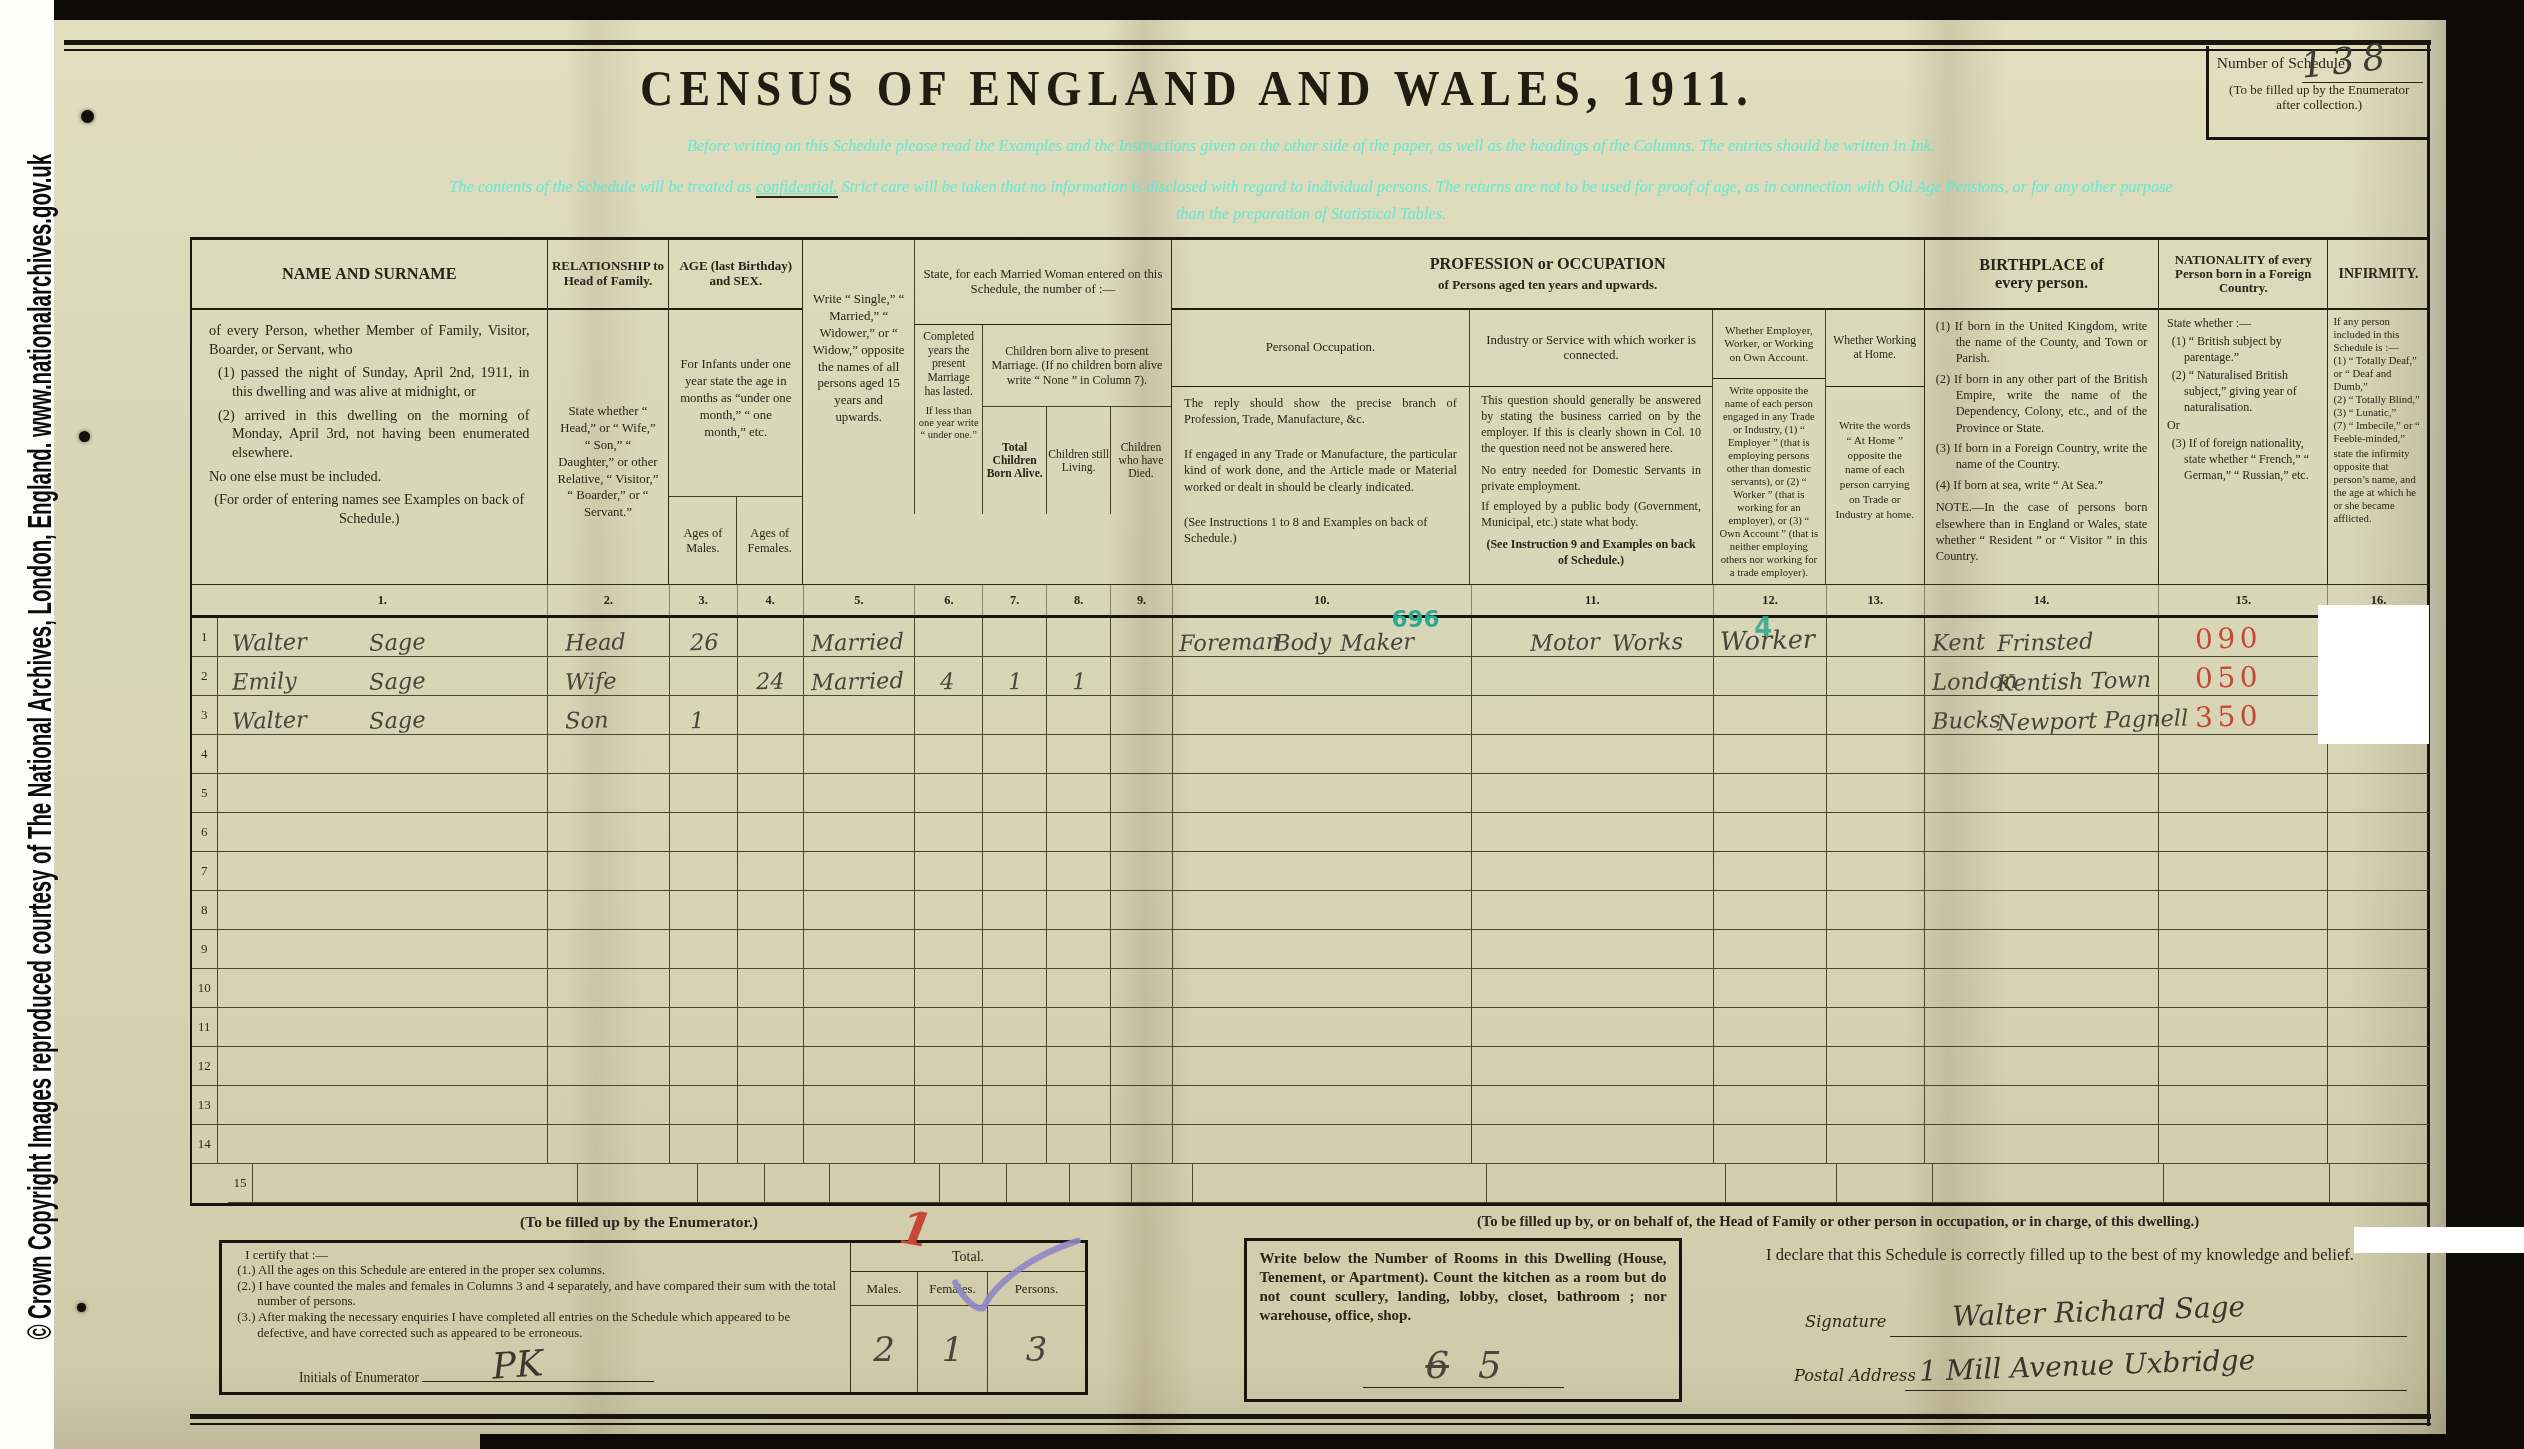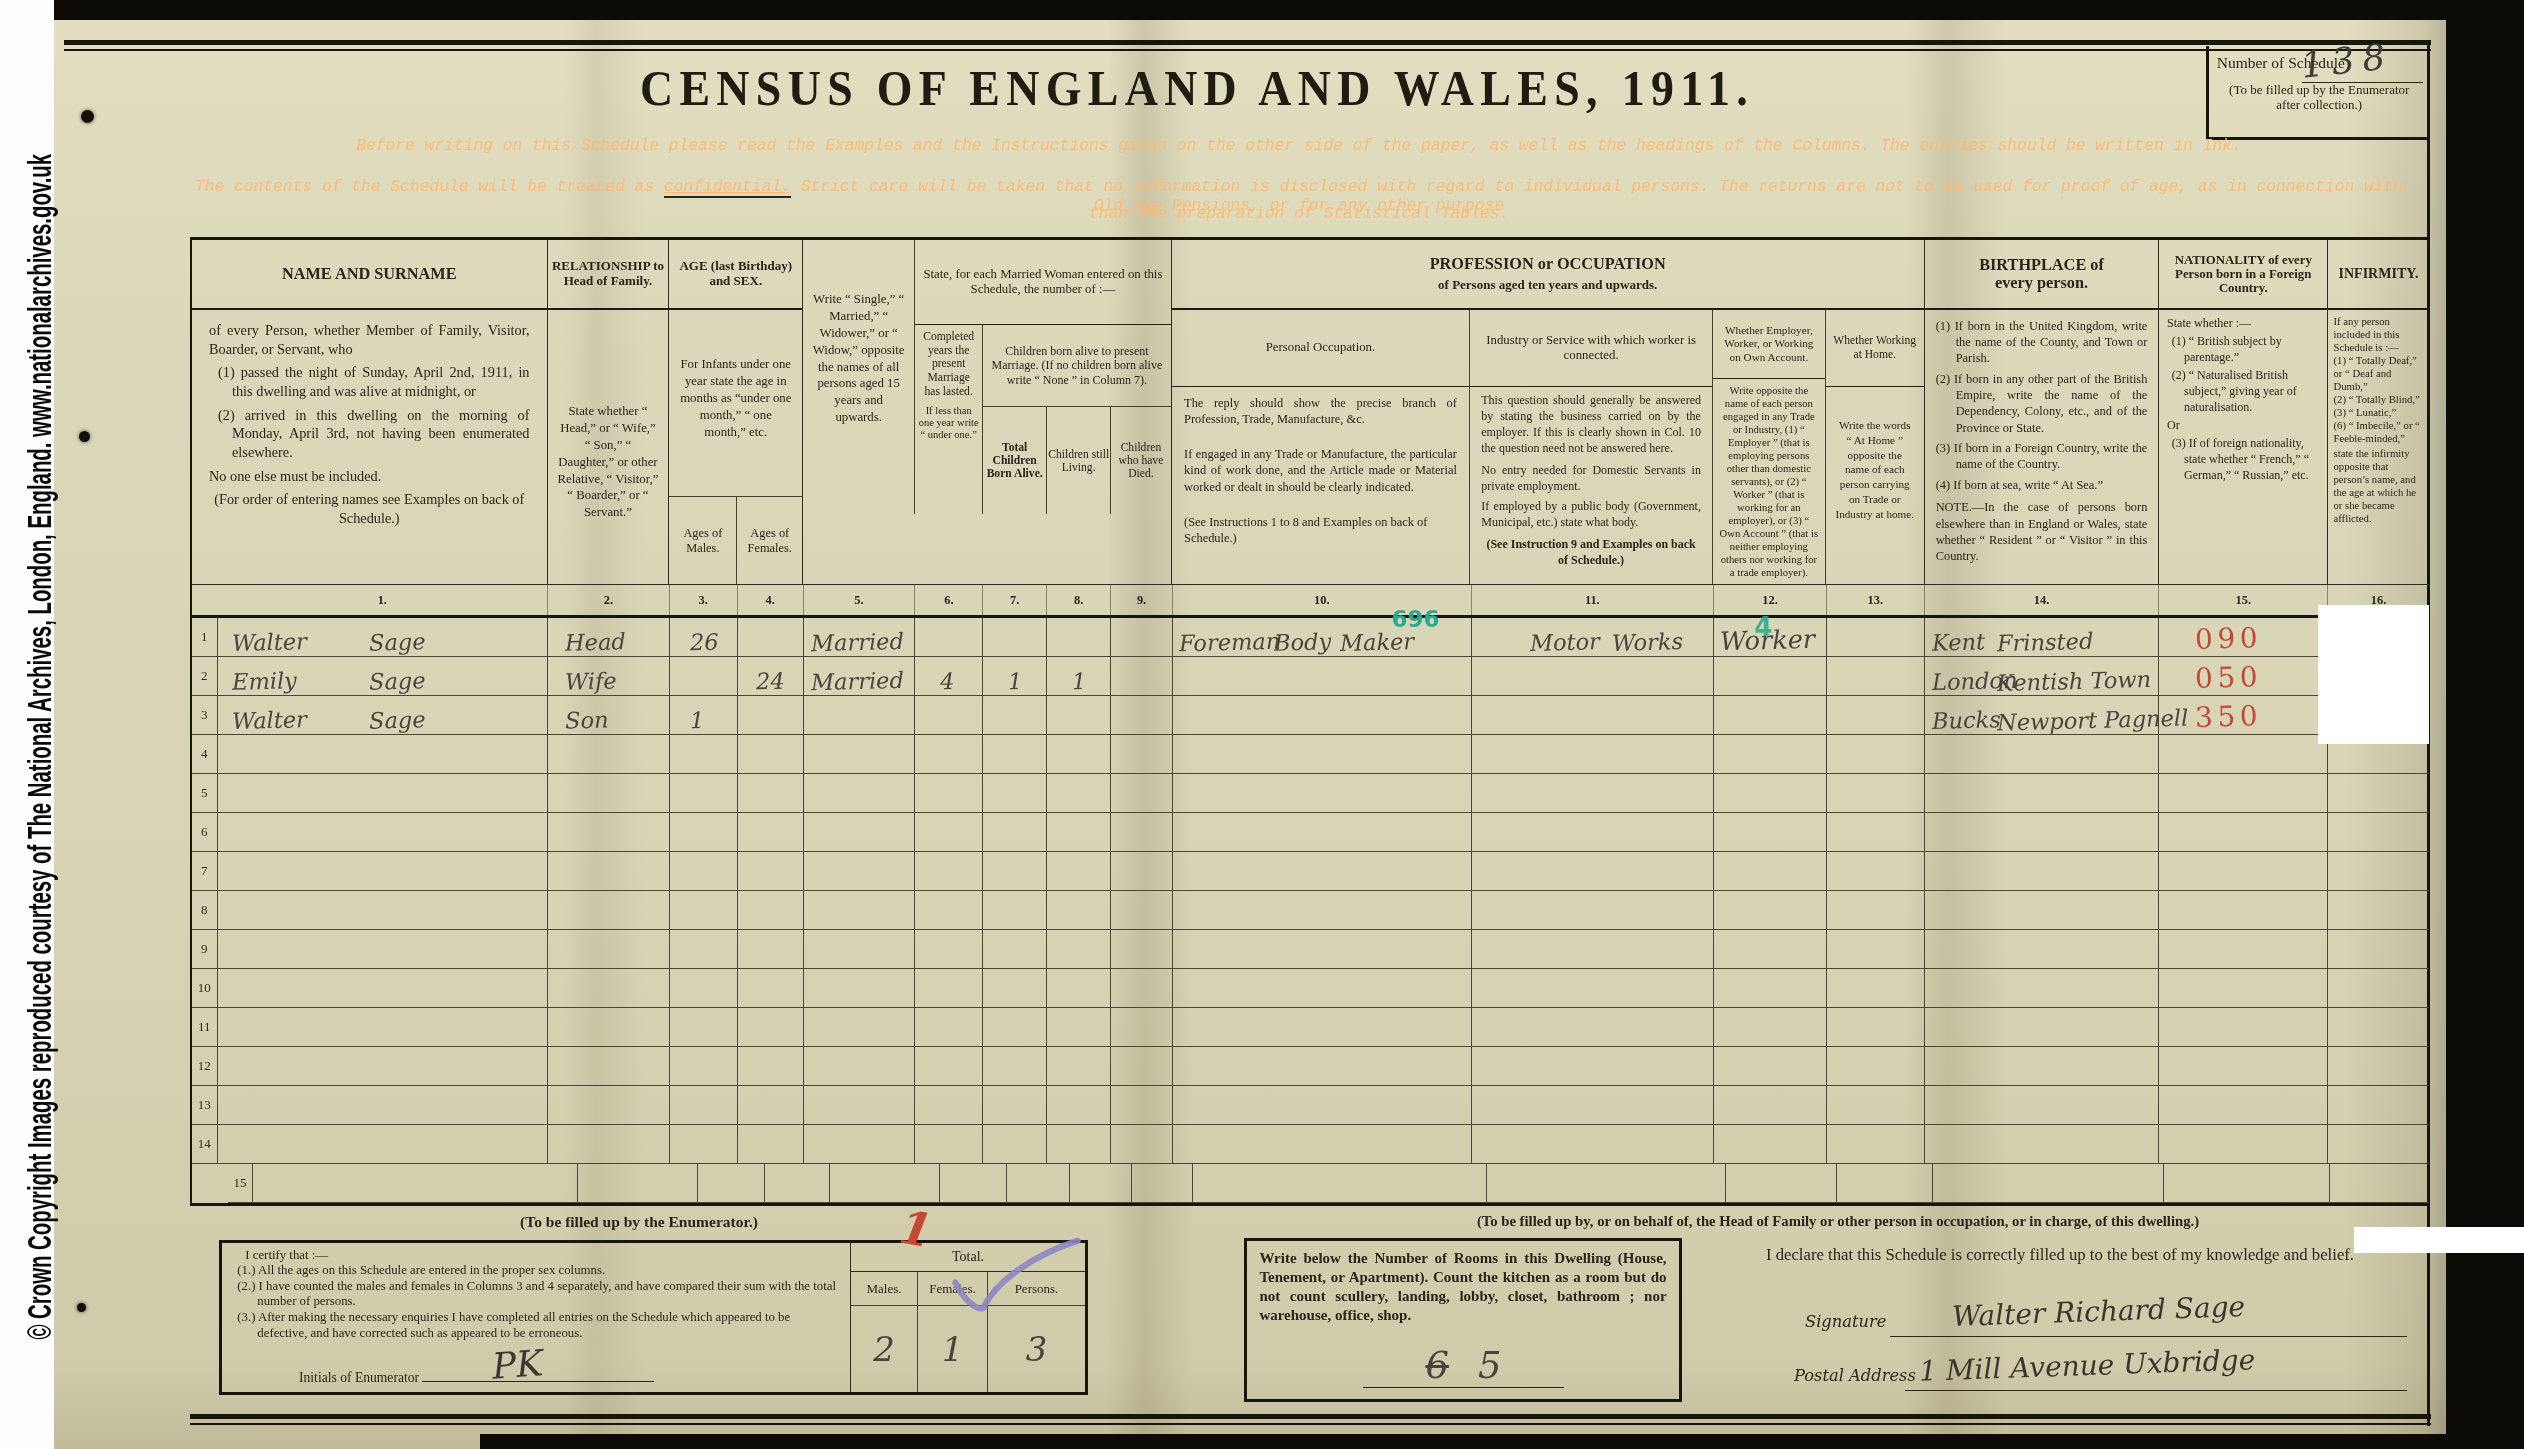--- a/index.html
+++ b/index.html
@@ -31,22 +31,22 @@
   .bline{position:absolute;background:#17150d;}
   #schedbox{position:absolute;left:2206px;top:46px;width:222px;height:94px;
     border-left:3.1px solid #17150d;border-bottom:3.1px solid #17150d;padding:7.7px 6.2px 0 7.7px;}
   #schedbox .lbl{font-size:15.5px;}
   #sched-line{position:absolute;left:93px;top:6.2px;right:4.6px;border-bottom:1.5px solid #2a261c;height:31px;}
   #sched-num{position:absolute;right:31px;top:-12.4px;font-size:36px;letter-spacing:7.7px;transform:rotate(-6deg);color:#3f3b33;}
   #schedbox .note{margin-top:11px;text-align:center;font-size:13px;line-height:1.15;}
 
   #title{position:absolute;left:190px;top:62px;width:2014px;text-align:center;
     font-weight:bold;font-size:45px;letter-spacing:6.2px;transform:scale(1.02,1.12);color:#201c12;}
-  .intro{position:absolute;left:182px;width:2234px;text-align:center;
-    font-family:Liberation Mono, monospace;font-style:italic;font-size:16.3px;color:#fdba74;}
+  .intro{position:absolute;left:194px;width:2234px;text-align:center;
+    font-family:Liberation Serif, serif;font-style:italic;font-size:16.3px;color:#5eead4;}
   #intro1{top:136px;}
   #intro2{top:177px;}
   #intro3{top:204px;}
   .uconf{border-bottom:2.3px solid #2c2819;text-decoration:underline;}
 
   
   #table{position:absolute;left:190px;top:237px;width:2239px;
     border-left:2.3px solid #17150d;border-top:3.1px solid #17150d;border-bottom:3.9px solid #17150d;}
   .trow{display:flex;}
   .sec{border-right:1.5px solid #2e2a1c;}
@@ -259,21 +259,21 @@
     </div>
 
     <div class="sec" style="width:101px;border-right:none;">
       <div class="sec-title ht" style="font-size:14px;">INFIRMITY.</div>
       <div class="sec-body">
         <div class="desc" style="font-size:10.7px;text-align:left;line-height:1.22;padding:4.6px 5.4px;">
           <div>If any person included in this Schedule is :—</div>
           <div>(1) “ Totally Deaf,” or “ Deaf and Dumb,”</div>
           <div>(2) “ Totally Blind,”</div>
           <div>(3) “ Lunatic,”</div>
-          <div>(6) “ Imbecile,” or “ Feeble-minded,”</div>
+          <div>(7) “ Imbecile,” or “ Feeble-minded,”</div>
           <div style="margin-top:1.5px;">state the infirmity opposite that person’s name, and the age at which he or she became afflicted.</div>
         </div>
       </div>
     </div>
   </div>
 
   <div id="num-strip">
     <div style="width:25.6px;border-right:none;"></div>
     <div style="width:331px;">1.</div>
     <div style="width:122px;">2.</div>

